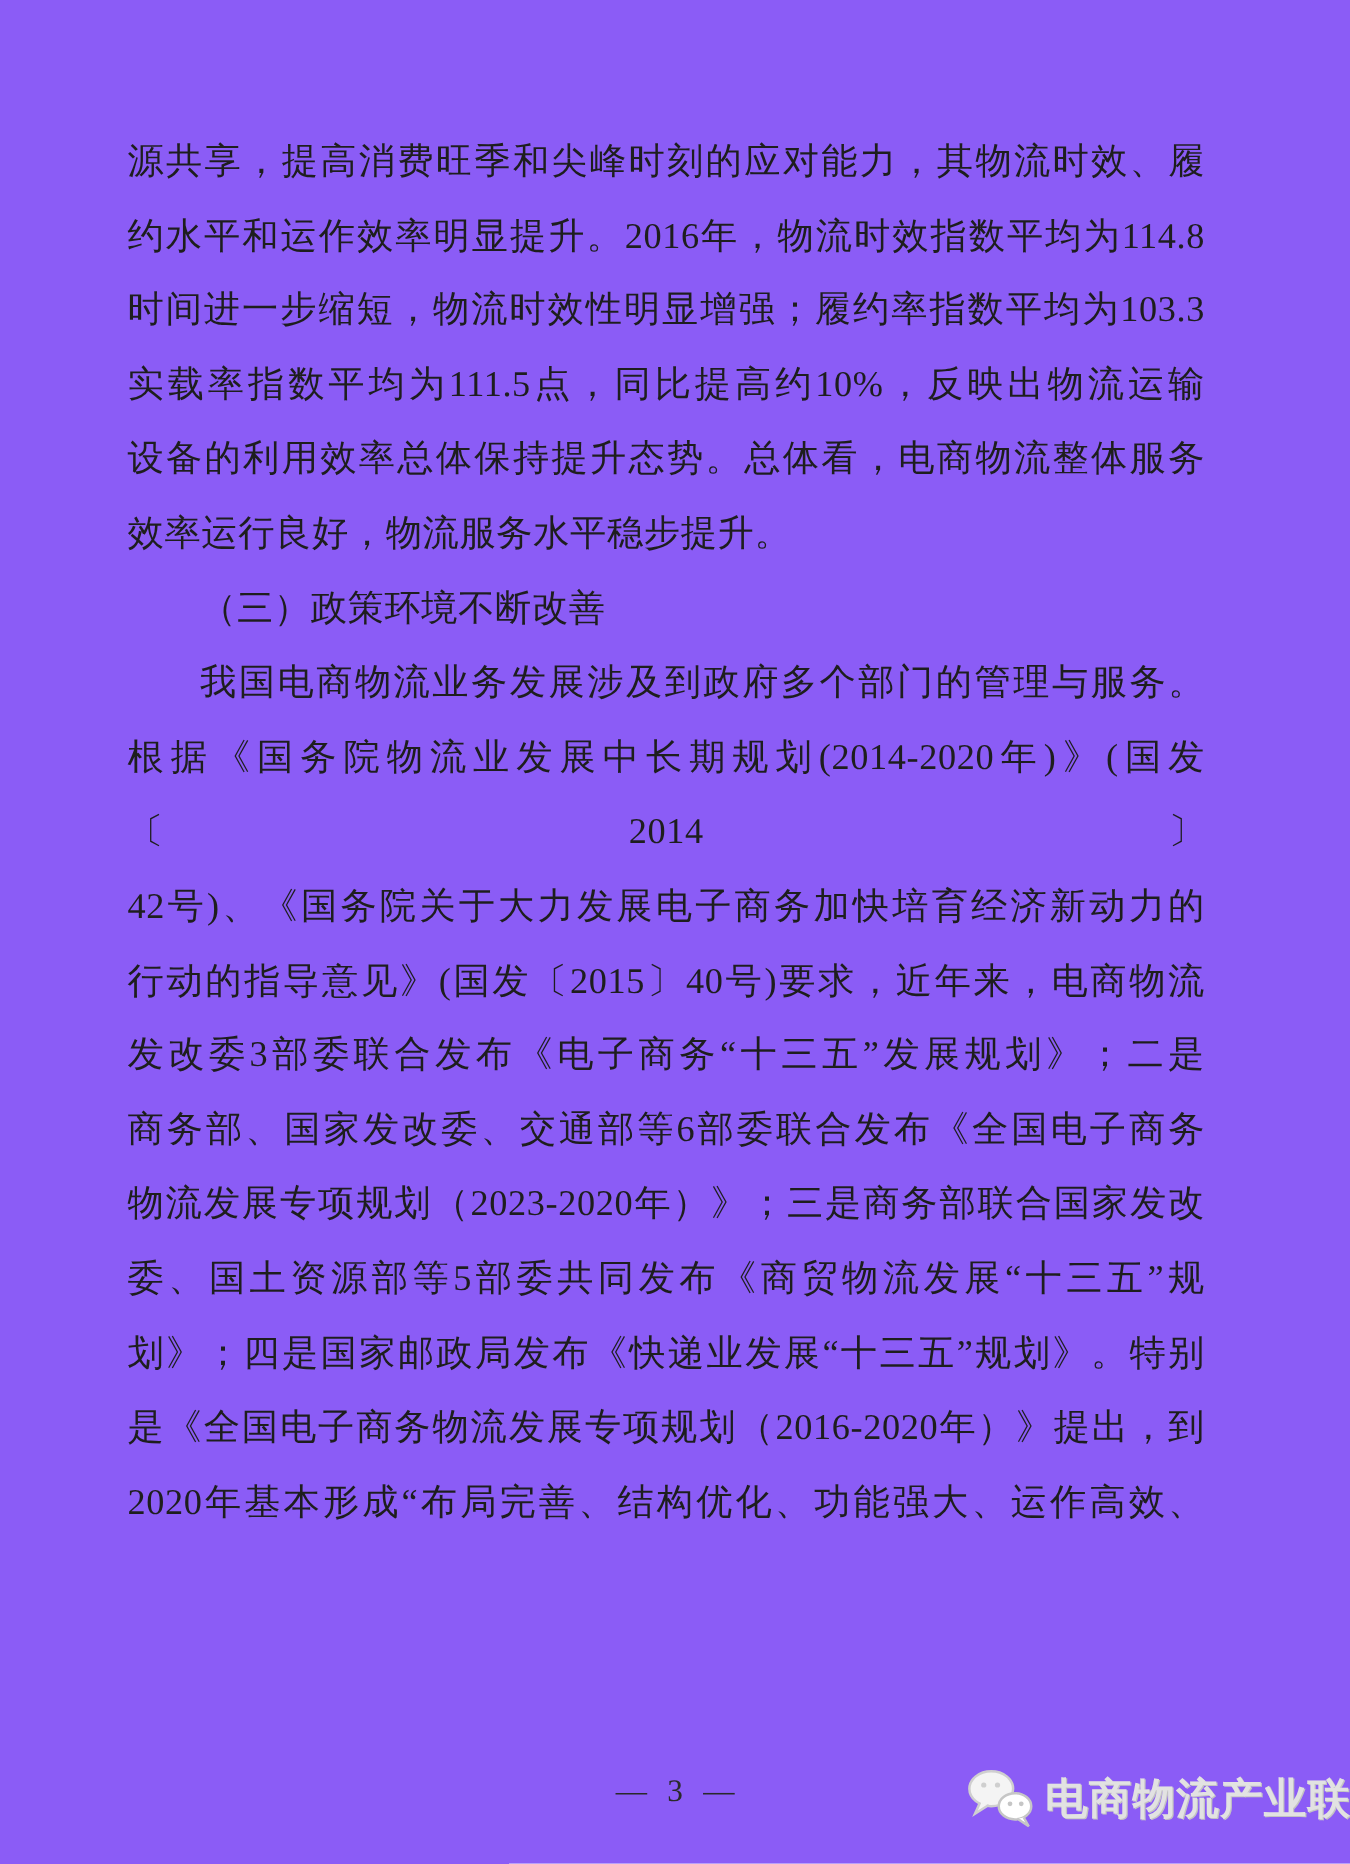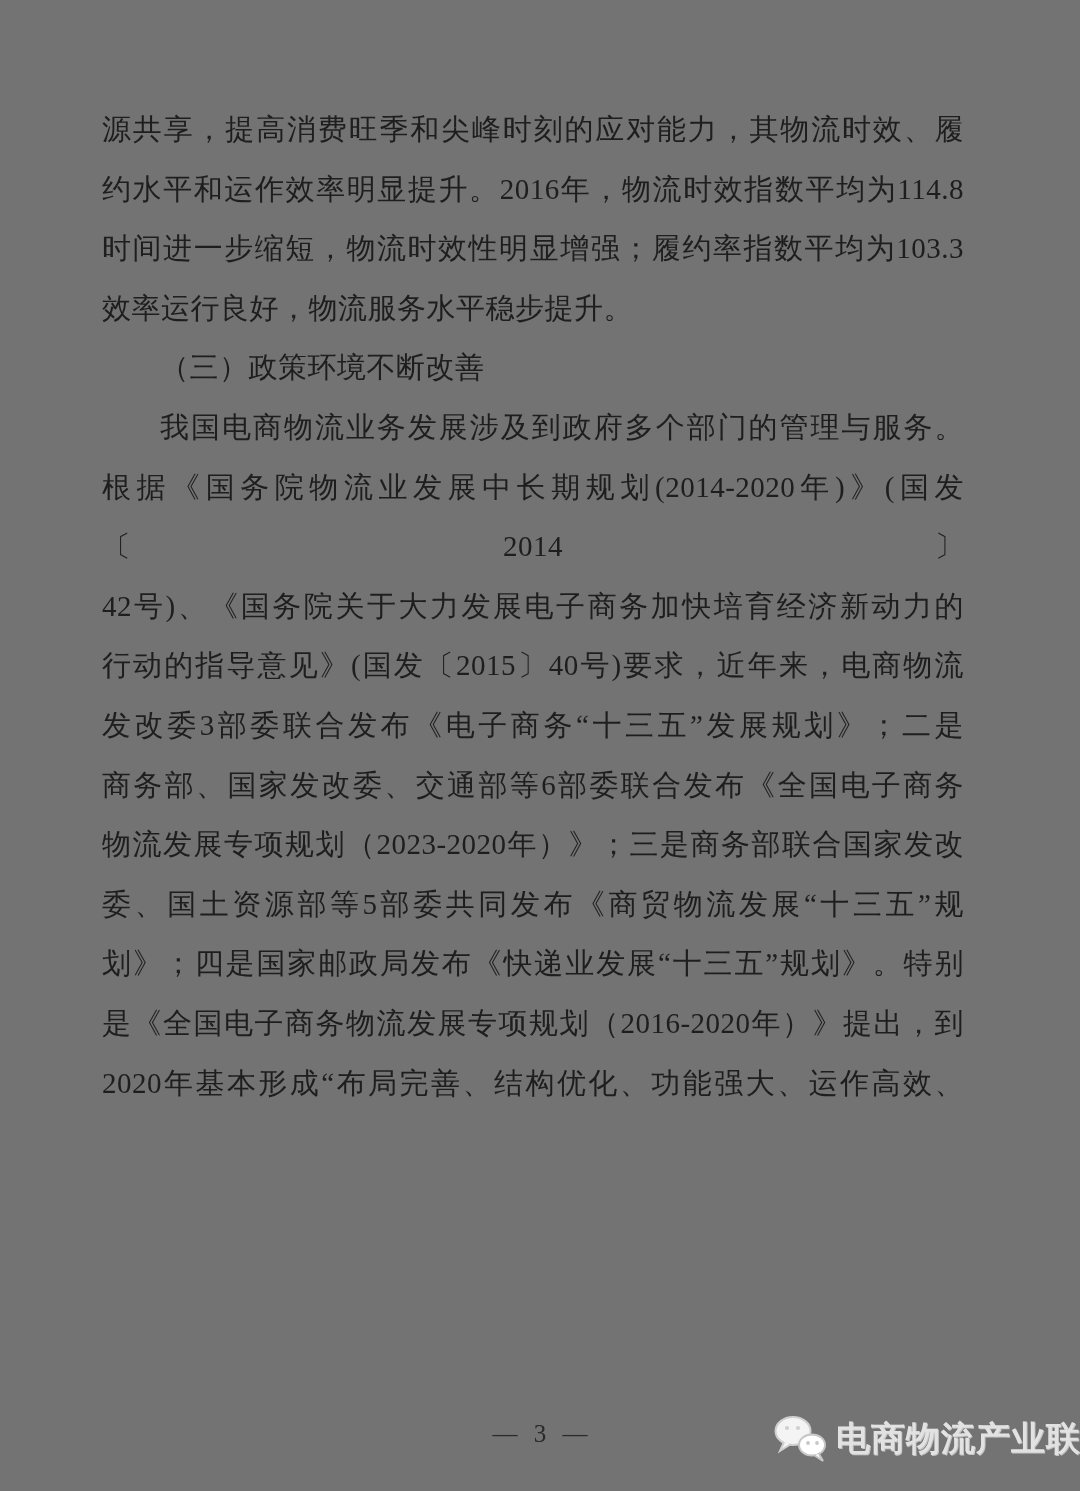--- a/index.html
+++ b/index.html
@@ -1,19 +1,19 @@
 <!DOCTYPE html>
 <html><head>
 <meta charset="utf-8">
 <style>
   html,body{margin:0;padding:0;background:#ffffff;}
   .page{
     position:relative;
     width:1080px;height:1491px;
-    background:#737373;
+    background:#8b5cf6;
     overflow:hidden;
     font-family:"Liberation Serif","DejaVu Serif",serif;
   }
   .content{
     position:absolute;
     left:102px;top:100px;width:862px;
     color:#1e1e1e;
   }
   .line{
     font-size:29px;
@@ -54,20 +54,22 @@
 </style>
 </head>
 <body>
 
 <div class="page">
 
   <div class="content">
     <div class="line">源共享，提高消费旺季和尖峰时刻的应对能力，其物流时效、履</div>
     <div class="line">约水平和运作效率明显提升。2016年，物流时效指数平均为114.8</div>
     <div class="line">时间进一步缩短，物流时效性明显增强；履约率指数平均为103.3</div>
+    <div class="line">实载率指数平均为111.5点，同比提高约10%，反映出物流运输</div>
+    <div class="line">设备的利用效率总体保持提升态势。总体看，电商物流整体服务</div>
     <div class="line natural">效率运行良好，物流服务水平稳步提升。</div>
     <div class="line natural indent">（三）政策环境不断改善</div>
     <div class="line indent">我国电商物流业务发展涉及到政府多个部门的管理与服务。</div>
     <div class="line">根据《国务院物流业发展中长期规划(2014-2020年)》(国发〔2014〕</div>
     <div class="line">42号)、《国务院关于大力发展电子商务加快培育经济新动力的</div>
     <div class="line">行动的指导意见》(国发〔2015〕40号)要求，近年来，电商物流</div>
     <div class="line">发改委3部委联合发布《电子商务“十三五”发展规划》；二是</div>
     <div class="line">商务部、国家发改委、交通部等6部委联合发布《全国电子商务</div>
     <div class="line">物流发展专项规划（2023-2020年）》；三是商务部联合国家发改</div>
     <div class="line">委、国土资源部等5部委共同发布《商贸物流发展“十三五”规</div>

